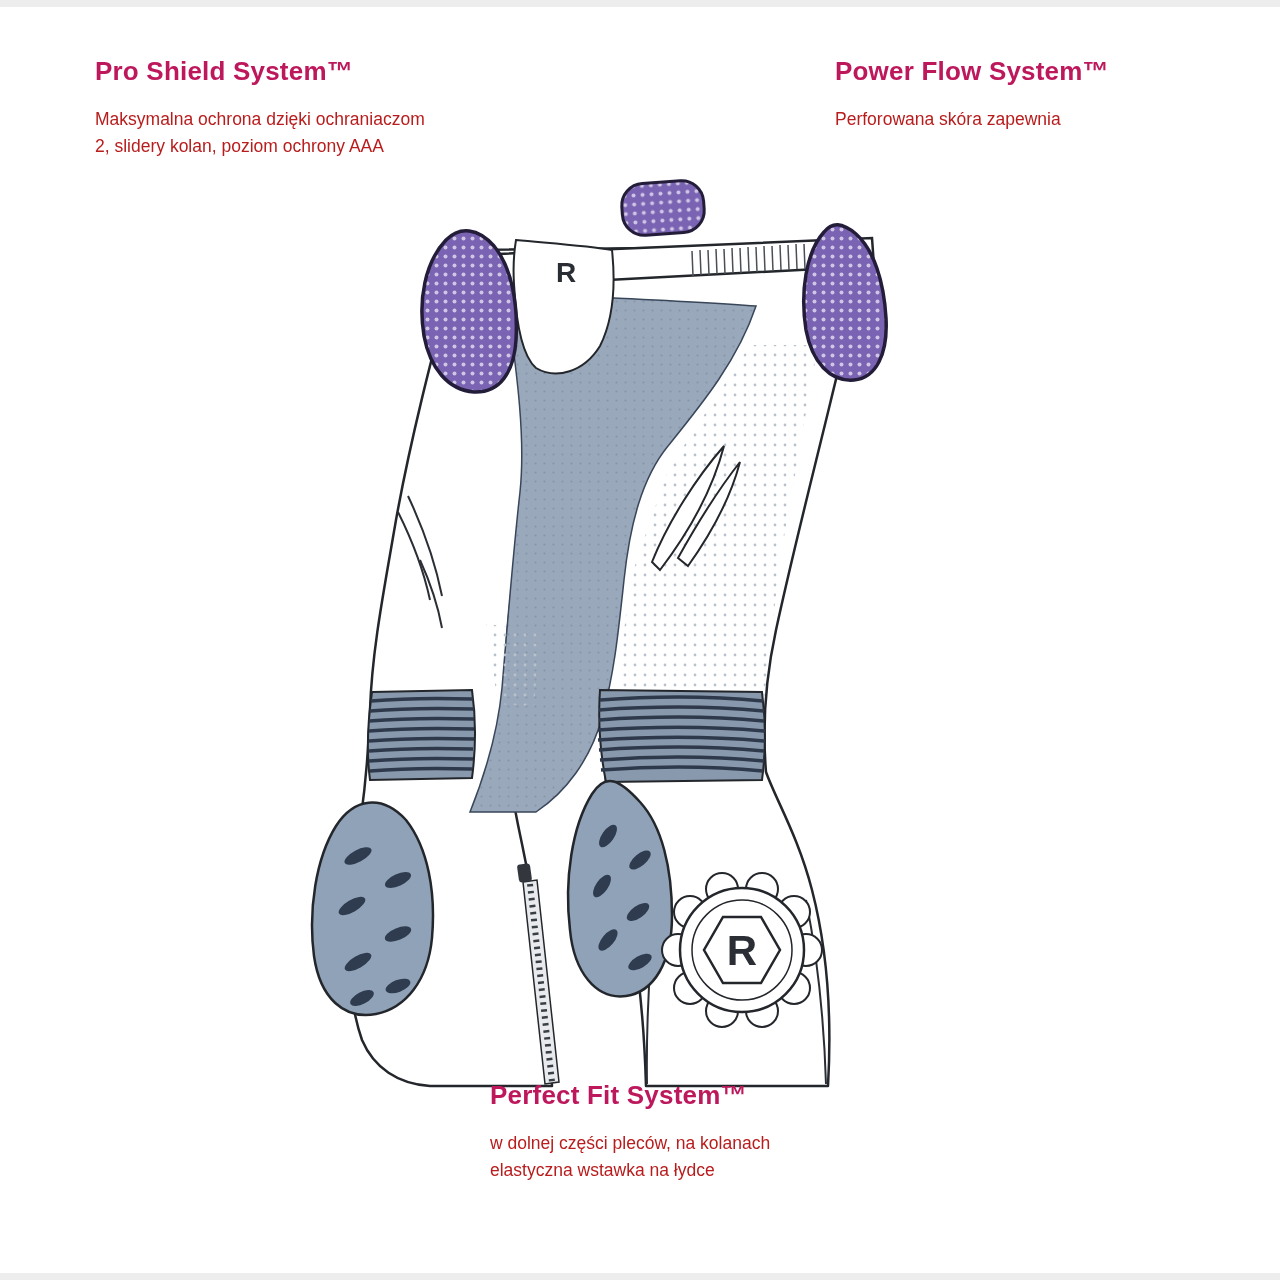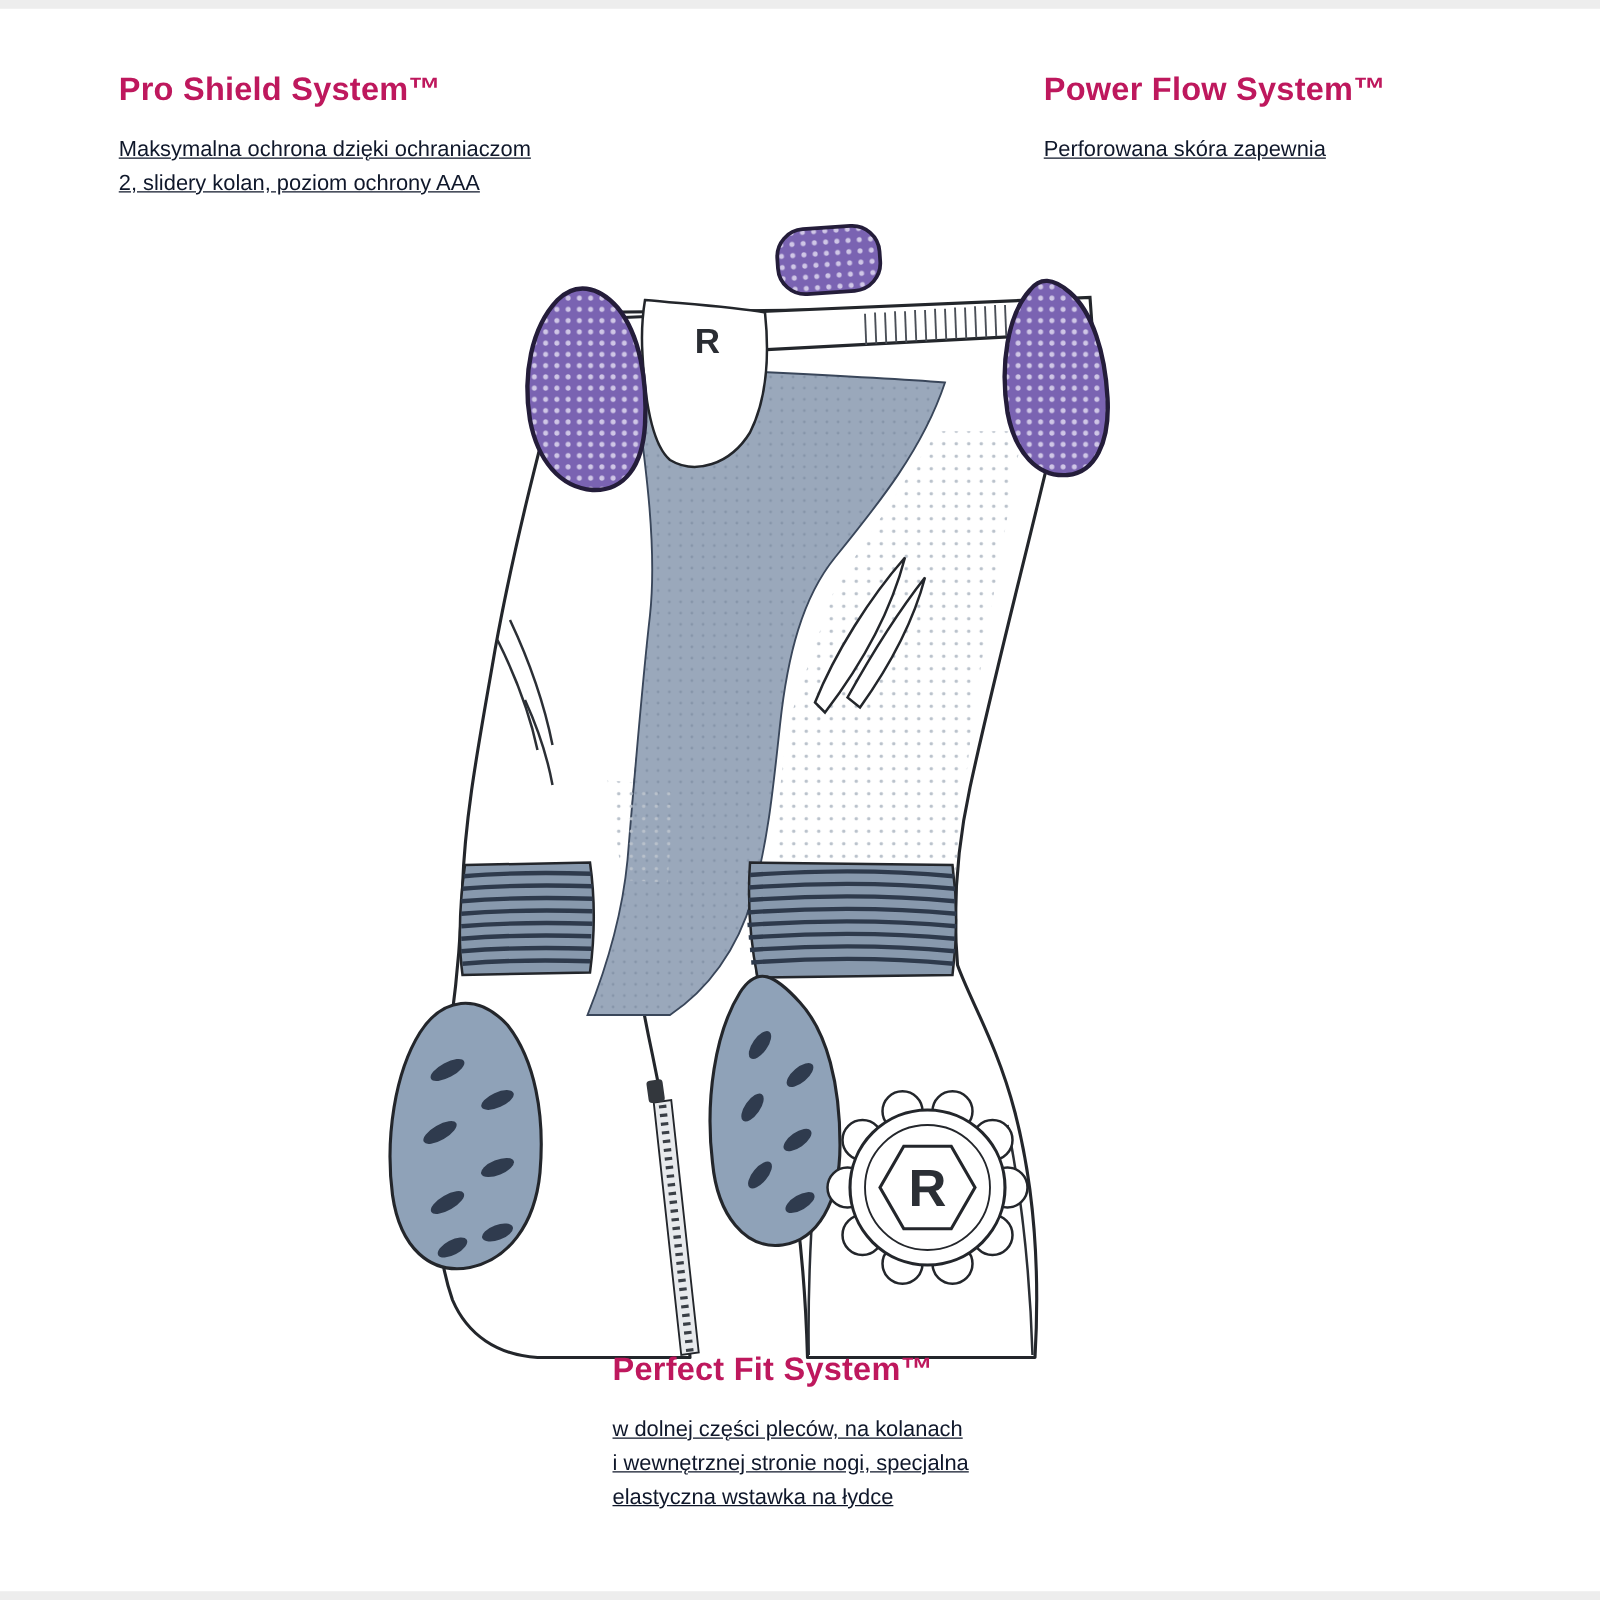--- a/index.html
+++ b/index.html
@@ -4,21 +4,21 @@
 <style>
   * { margin:0; padding:0; box-sizing:border-box; }
   html,body { width:1280px; height:1280px; background:#ffffff;
     font-family:"Liberation Sans", sans-serif; position:relative; overflow:hidden; }
   .letterbox { position:absolute; left:0; width:1280px; height:7px; background:#ededed; }
   #letterbox-top { top:0; }
   #letterbox-bottom { bottom:0; }
   .stage { position:absolute; left:0; top:0; width:1280px; height:1280px; }
   .feature { position:absolute; z-index:5; }
   .feature h2 { font-size:26px; font-weight:700; color:#be185d; letter-spacing:.2px; margin-bottom:19px; }
-  .feature .line { font-size:17.5px; line-height:27px; color:#0f172a; font-weight:400;text-decoration:underline; }
+  .feature .line { font-size:17.5px; line-height:27px; color:#b91c1c; font-weight:400; }
   #pro-shield  { left:95px;  top:56px;  width:440px; }
   #power-flow  { left:835px; top:56px;  width:370px; }
   #perfect-fit { left:490px; top:1080px; width:430px; }
 </style>
 </head>
 <body>
 
 <div class="letterbox" id="letterbox-top"></div>
 <div class="letterbox" id="letterbox-bottom"></div>
 
@@ -240,15 +240,14 @@
 </div>
 
 <div class="feature" id="power-flow">
   <h2>Power Flow System™</h2>
   <div class="line">Perforowana skóra zapewnia</div>
 </div>
 
 <div class="feature" id="perfect-fit">
   <h2>Perfect Fit System™</h2>
   <div class="line">w dolnej części pleców, na kolanach</div>
-  <div class="line">i wewnętrznej stronie nogi, specjalna</div>
   <div class="line">elastyczna wstawka na łydce</div>
 </div>
 
 </body></html>

